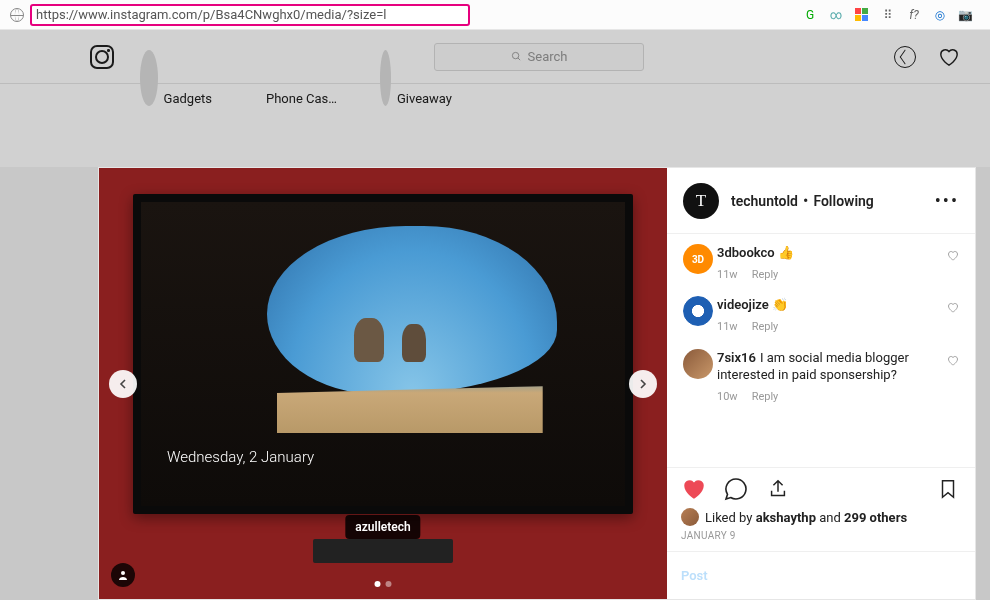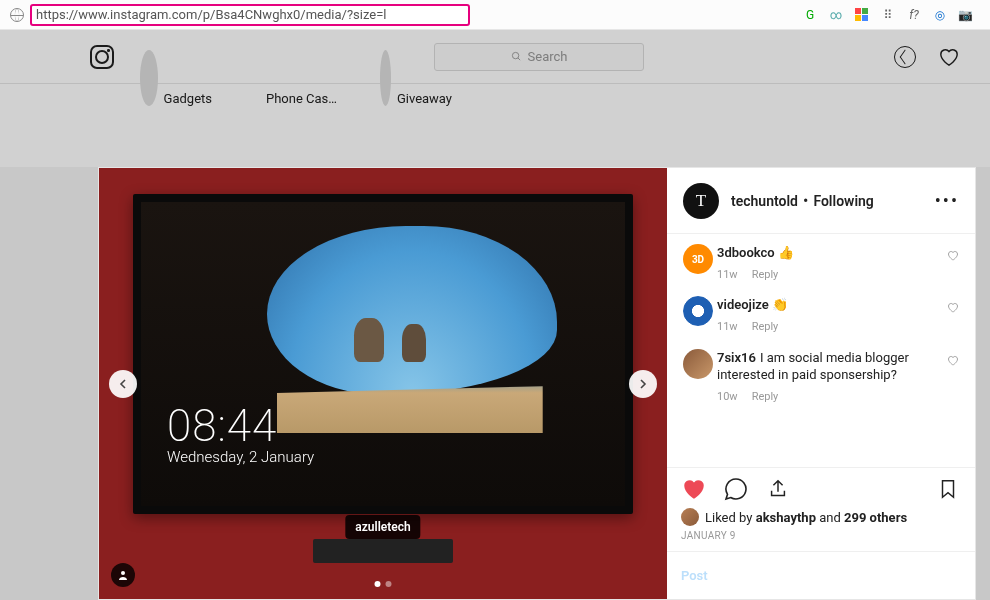--- a/index.html
+++ b/index.html
@@ -147,21 +147,20 @@
 
 <div class="post">
   <div class="media">
     <div class="tv">
       <div class="screen">
         <div class="sky"></div>
           <div class="beach"></div>
           <div class="rock1"></div>
           <div class="rock2"></div>
         <div class="clk">
-          <div class="clk-time">08:44</div>
           <div class="clk-date">Wednesday, 2 January</div>
         </div>
       </div>
     </div>
     <div class="stand"></div>
     <div class="tag">azulletech</div>
     <div class="nav-l">
         <svg width="10" height="10" viewBox="0 0 10 10" fill="none" stroke="#444" stroke-width="1.6">
           <path d="M7 1 3 5l4 4"></path>
         </svg>

